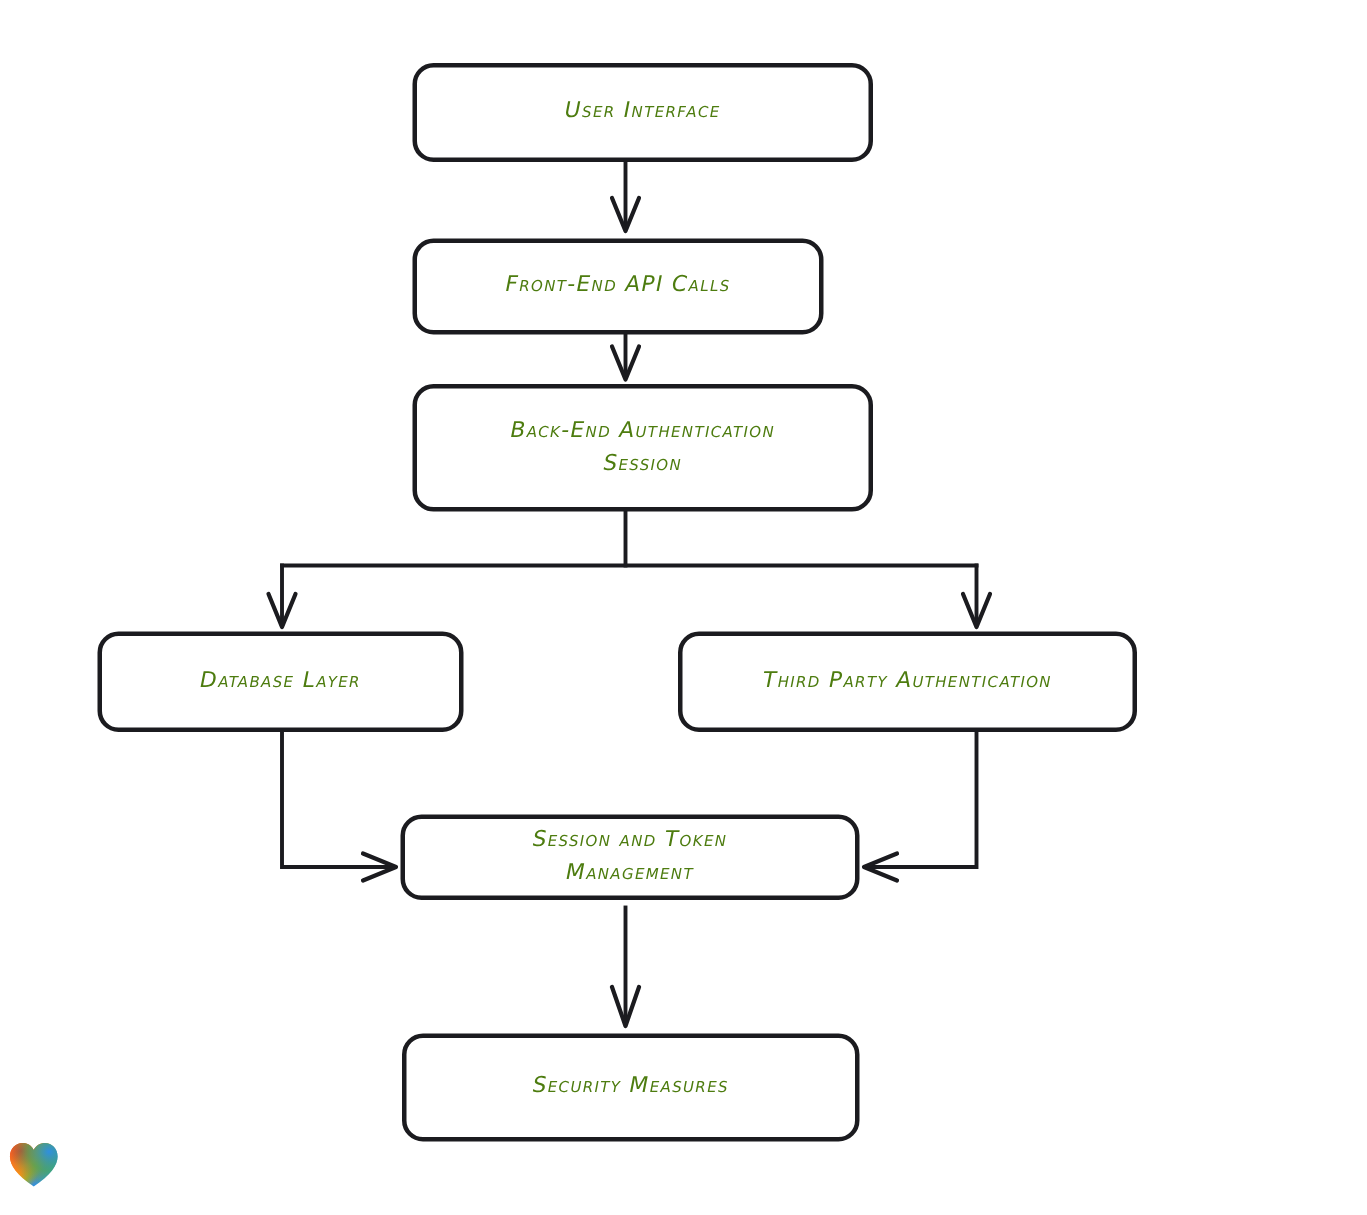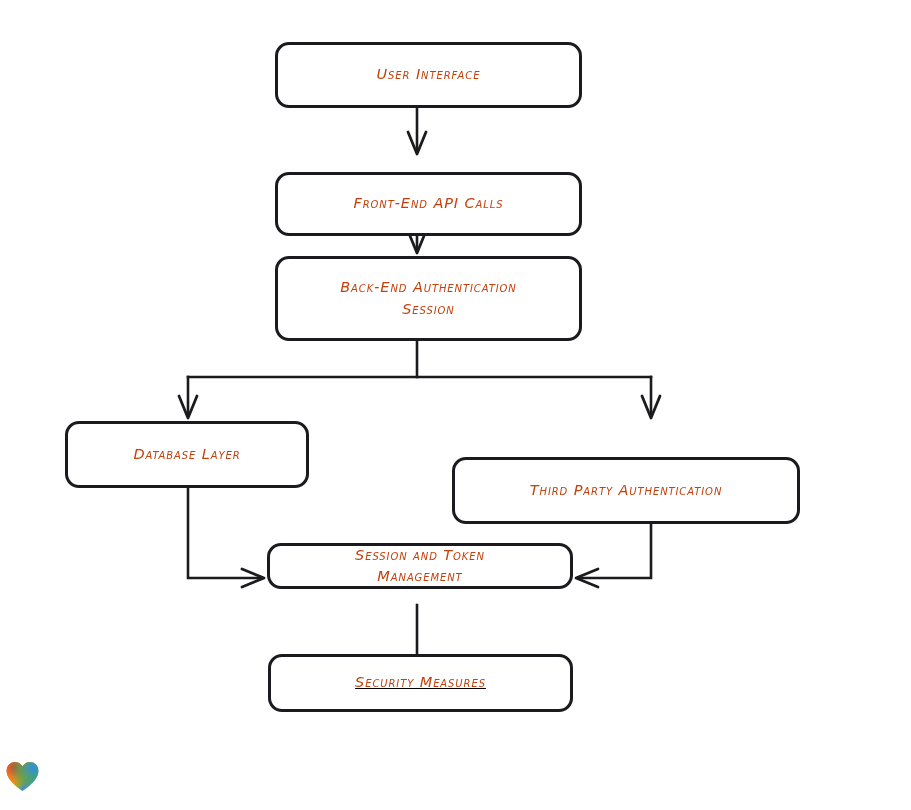--- a/index.html
+++ b/index.html
@@ -38,33 +38,33 @@
     z-index: 3;
   }
   .node-label {
     font-family: "DejaVu Sans", sans-serif;
     font-variant: small-caps;
     font-style: italic;
     font-weight: 500;
     font-size: 14.5px;
     letter-spacing: 0.9px;
     line-height: 1.45;
-    color: #c2410c;
+    color: #4d7c0f;
     padding: 0 14px;
     white-space: pre-line;
   }
 
   
   #node-ui            { left: 275px; top: 42px;  width: 307px; height: 66px; }
-  #node-frontend      { left: 275px; top: 172px; width: 307px; height: 64px; align-items: center; }
+  #node-frontend      { left: 275px; top: 159px; width: 274px; height: 64px; align-items: center; }
   #node-backend       { left: 275px; top: 256px; width: 307px; height: 85px; }
   #node-database      { left: 65px;  top: 421px; width: 244px; height: 67px; }
-  #node-thirdparty    { left: 452px; top: 421px; width: 348px; height: 67px; margin-top: 36px; }
-  #node-session       { left: 267px; top: 543px; width: 306px; height: 46px; }
-  #node-security      { left: 268px; top: 654px; width: 305px; height: 58px; text-decoration: underline; }
+  #node-thirdparty    { left: 452px; top: 421px; width: 306px; height: 67px; }
+  #node-session       { left: 267px; top: 543px; width: 306px; height: 57px; }
+  #node-security      { left: 268px; top: 689px; width: 305px; height: 72px; }
 
   
   #connectors {
     position: absolute;
     left: 0; top: 0;
     width: 911px; height: 810px;
     z-index: 1;
     pointer-events: none;
   }
   .conn-line {

